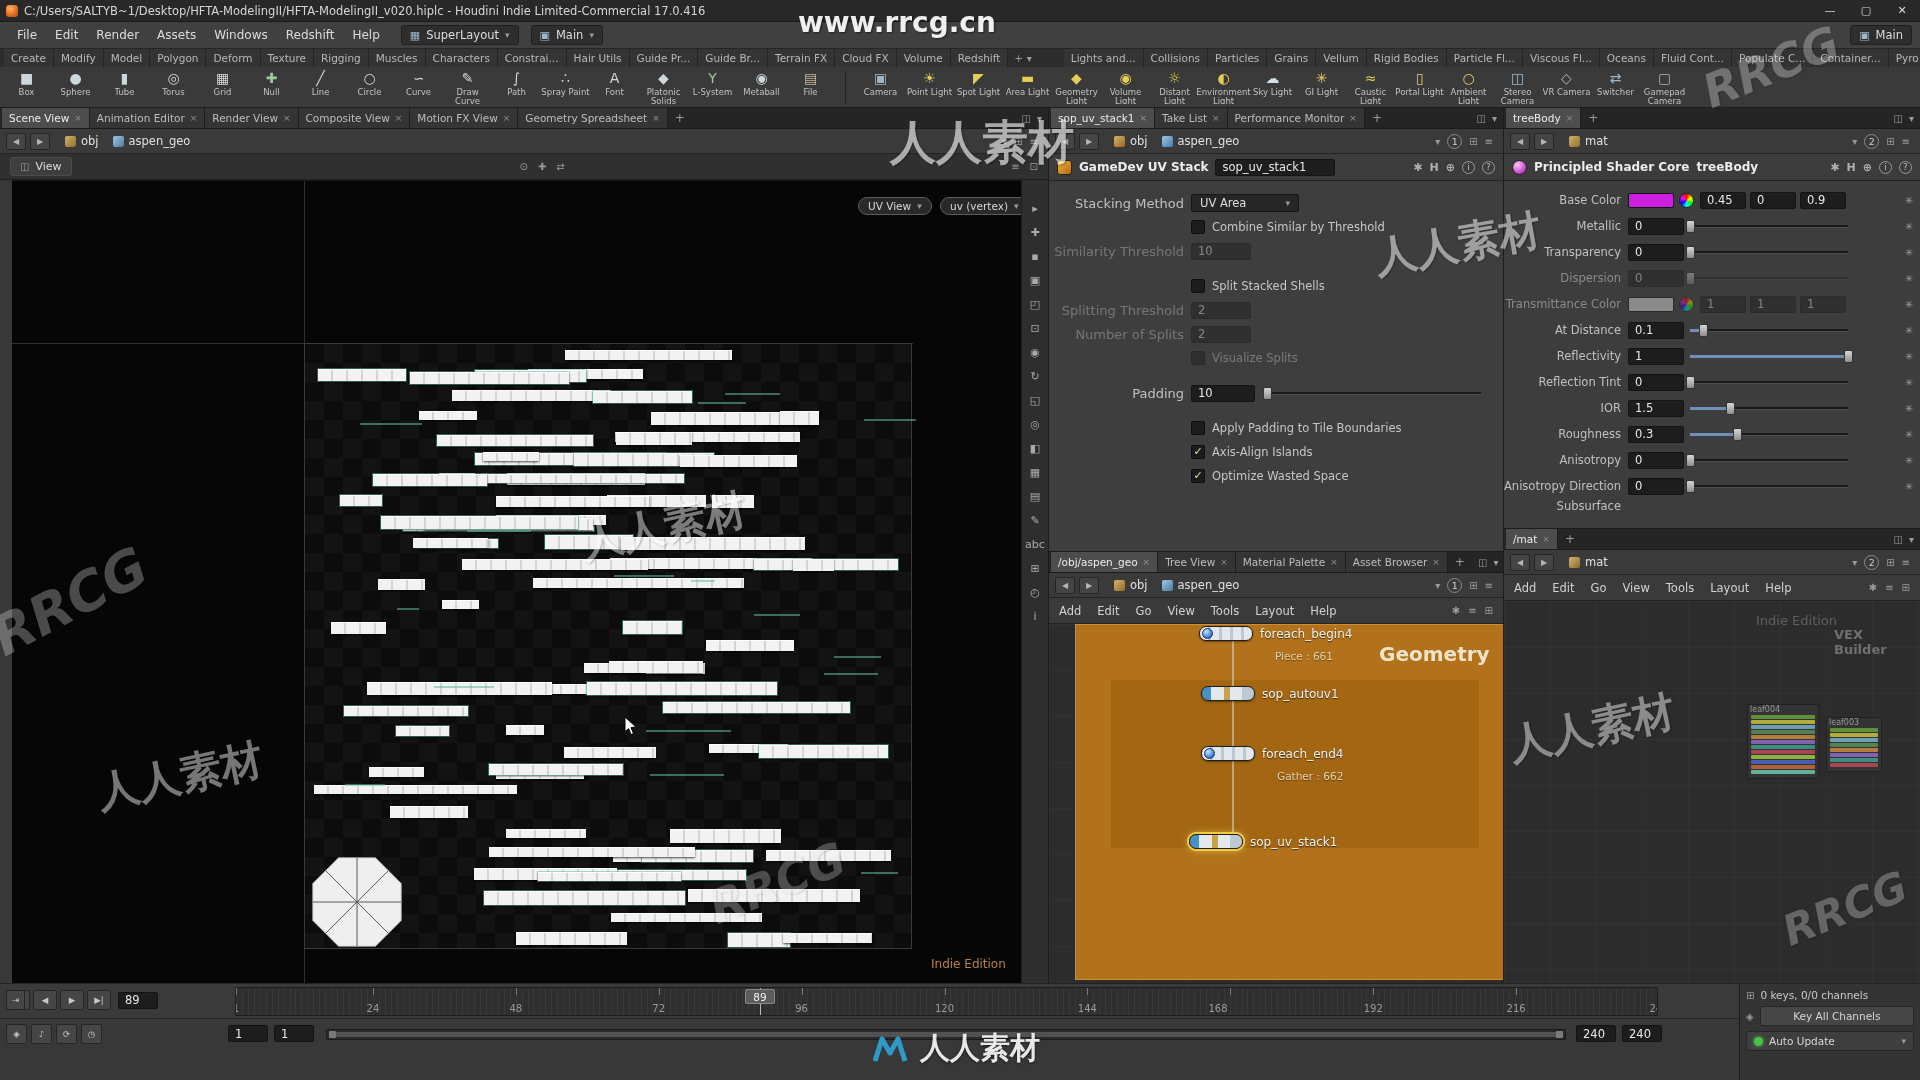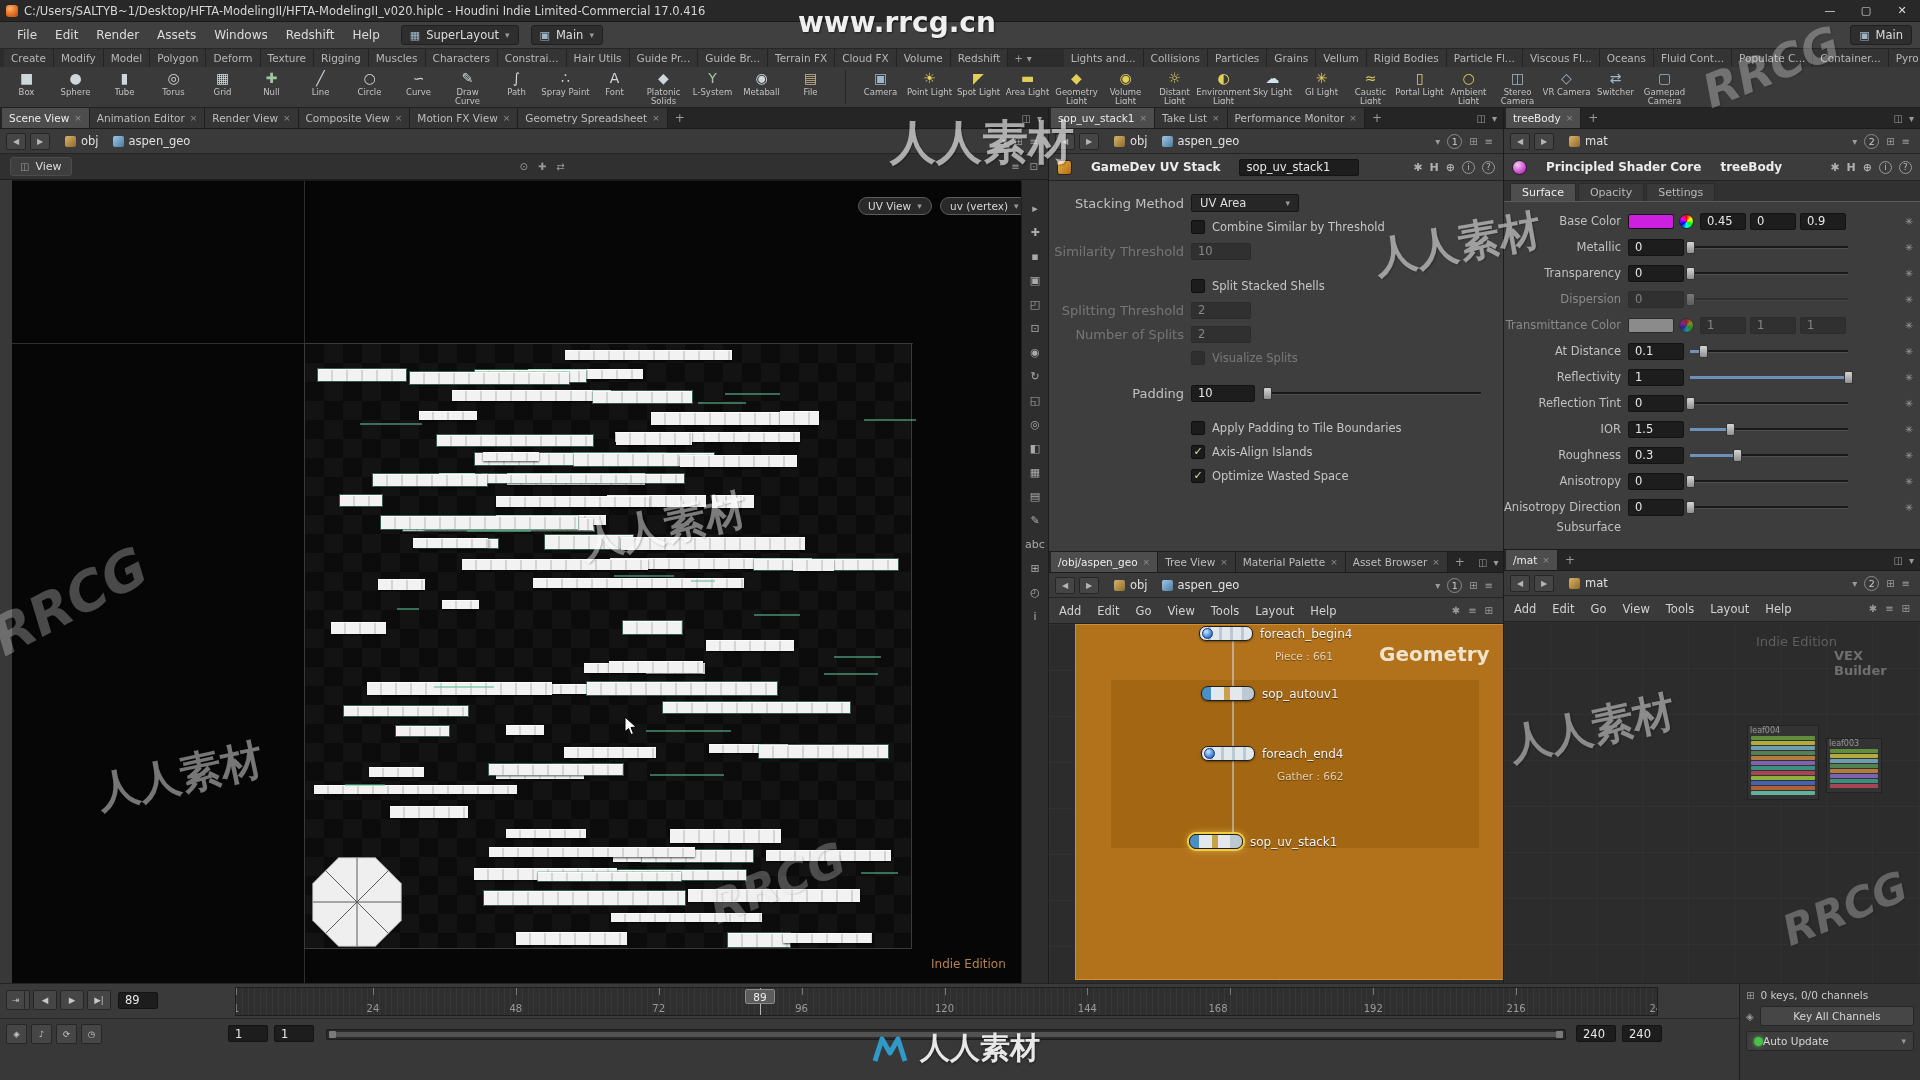--- a/index.html
+++ b/index.html
@@ -67,21 +67,21 @@
 #octo{position:absolute;left:2px;top:508px}
 .chip{position:absolute;display:flex;align-items:center;gap:6px;background:rgba(43,43,43,.95);border:1px solid #5c5c5c;border-radius:9px;height:18px;padding:0 9px;font-size:10.5px;color:#d8d8d8;white-space:nowrap}
 #uvview-chip{left:846px;top:16px}
 #uvcomp-chip{left:928px;top:16px}
 #indie{position:absolute;left:919px;top:776px;font-size:12px;color:#b5834a}
 #cursor{position:absolute;left:612px;top:535px}
 #viewtools{width:27px;background:#2e2e2e;border-left:1px solid #1f1f1f;display:flex;flex-direction:column;align-items:center;padding-top:22px;gap:11px;overflow:hidden;flex:none}
 .vticon{color:#aaa;font-size:11px;line-height:13px}
 
 #mid-pane{left:1049px;width:455px}
-.paramheader{height:27px;background:#3c3c3c;border-bottom:1px solid #222;display:flex;align-items:center;gap:19px;padding:0 8px;flex:none}
+.paramheader{height:27px;background:#3c3c3c;border-bottom:1px solid #222;display:flex;align-items:center;gap:7px;padding:0 8px;flex:none}
 .ph-icon{width:15px;height:15px;border-radius:3px;background:linear-gradient(135deg,#f0b43c,#b06a14);border:1px solid #222;flex:none}
 .ph-icon.ball{border-radius:50%;background:radial-gradient(circle at 35% 30%,#f8c8f0,#c032c8 75%)}
 .ph-type{font-weight:bold;font-size:12px;color:#ececec;white-space:nowrap}
 .ph-name{background:#1d1d1d;border:1px solid #141414;border-radius:2px;height:17px;display:flex;align-items:center;padding:0 6px;font-size:11.5px;color:#e8e8e8;min-width:120px}
 .ph-icons{margin-left:auto;display:flex;align-items:center;gap:7px}
 .hicon{color:#b0b0b0;font-size:11px;font-weight:bold}
 .circ{width:13px;height:13px;border:1px solid #999;border-radius:50%;color:#b8b8b8;font-size:9px;display:flex;align-items:center;justify-content:center}
 #paramrows{height:371px;background:#3e3e3e;border-bottom:1px solid #1c1c1c;padding-top:10px;overflow:hidden;flex:none}
 .prow{display:flex;align-items:center;height:24px;padding-right:22px}
 .prow.dis{opacity:.42}
@@ -151,21 +151,21 @@
 #bbfields-l{position:absolute;left:228px;top:6px;display:flex;gap:6px}
 #groove{position:absolute;left:326px;top:10px;width:1240px;height:11px;background:#2a2a2a;border:1px solid #1c1c1c;border-radius:2px}
 #gbar{position:absolute;left:2px;top:2px;right:2px;bottom:2px;background:#525252;border-radius:1px}
 .ghandle{position:absolute;top:1px;bottom:1px;width:7px;background:#7a7a7a;border-radius:1px}
 #bbfields-r{position:absolute;left:1576px;top:6px;display:flex;gap:6px}
 #keyspanel{position:absolute;left:1739px;top:983px;width:181px;height:97px;background:#343434;border-top:1px solid #232323;border-left:1px solid #1e1e1e;padding:5px 6px;display:flex;flex-direction:column;gap:5px}
 .krow{display:flex;align-items:center;gap:6px}
 .kicon{color:#9a9a9a;font-size:10px}
 .ktext{font-size:10.5px;color:#cacaca;white-space:nowrap}
 .kbtn{flex:1;height:20px;background:#464646;border:1px solid #262626;border-radius:2px;display:flex;align-items:center;justify-content:center;font-size:10.5px;color:#d6d6d6}
-.kchip{flex:1;height:20px;background:#3e3e3e;border:1px solid #262626;border-radius:2px;display:flex;align-items:center;padding:0 7px;font-size:10.5px;color:#d6d6d6}
+.kchip{flex:1;height:20px;background:#3e3e3e;border:1px solid #262626;border-radius:2px;display:flex;align-items:center;gap:6px;padding:0 7px;font-size:10.5px;color:#d6d6d6}
 .kdot{width:9px;height:9px;border-radius:50%;background:#49c04a;box-shadow:0 0 4px rgba(80,220,80,.8)}
 
 #watermarks{position:absolute;inset:0;pointer-events:none;z-index:80}
 .wm{position:absolute;font-weight:bold;white-space:nowrap;text-shadow:1px 1px 2px rgba(0,0,0,.55)}
 .wm.it{font-style:italic}
 #logo{position:absolute;left:872px;top:1028px;display:flex;align-items:center;gap:8px;z-index:81;pointer-events:none;opacity:.95}
 #logotext{font-size:30px;font-weight:bold;color:#f2f2f2;text-shadow:0 1px 3px rgba(0,0,0,.6)}
 </style>
 </head>
 <body>
@@ -836,25 +836,20 @@
       <span class="ph-type">Principled Shader Core</span>
       <span class="ph-type">treeBody</span>
       <div class="ph-icons">
         <span class="hicon">✱</span>
         <span class="hicon">H</span>
         <span class="hicon">⊕</span>
         <span class="circ">i</span>
         <span class="circ">?</span>
       </div>
     </div>
-    <div id="foldertabs" class="foldertabs">
-        <div class="ftab active">Surface</div>
-        <div class="ftab">Opacity</div>
-        <div class="ftab">Settings</div>
-      </div>
     <div id="shaderrows">
         <div class="srow">
           <div class="slabel">Base Color</div>
           <div class="swatch" style="background: rgb(204, 31, 224);"></div>
           <div class="wheel"></div>
           <div class="fld w46">0.45</div>
           <div class="fld w46">0</div>
           <div class="fld w46">0.9</div>
           <div class="parmdot">✳</div>
         </div>

